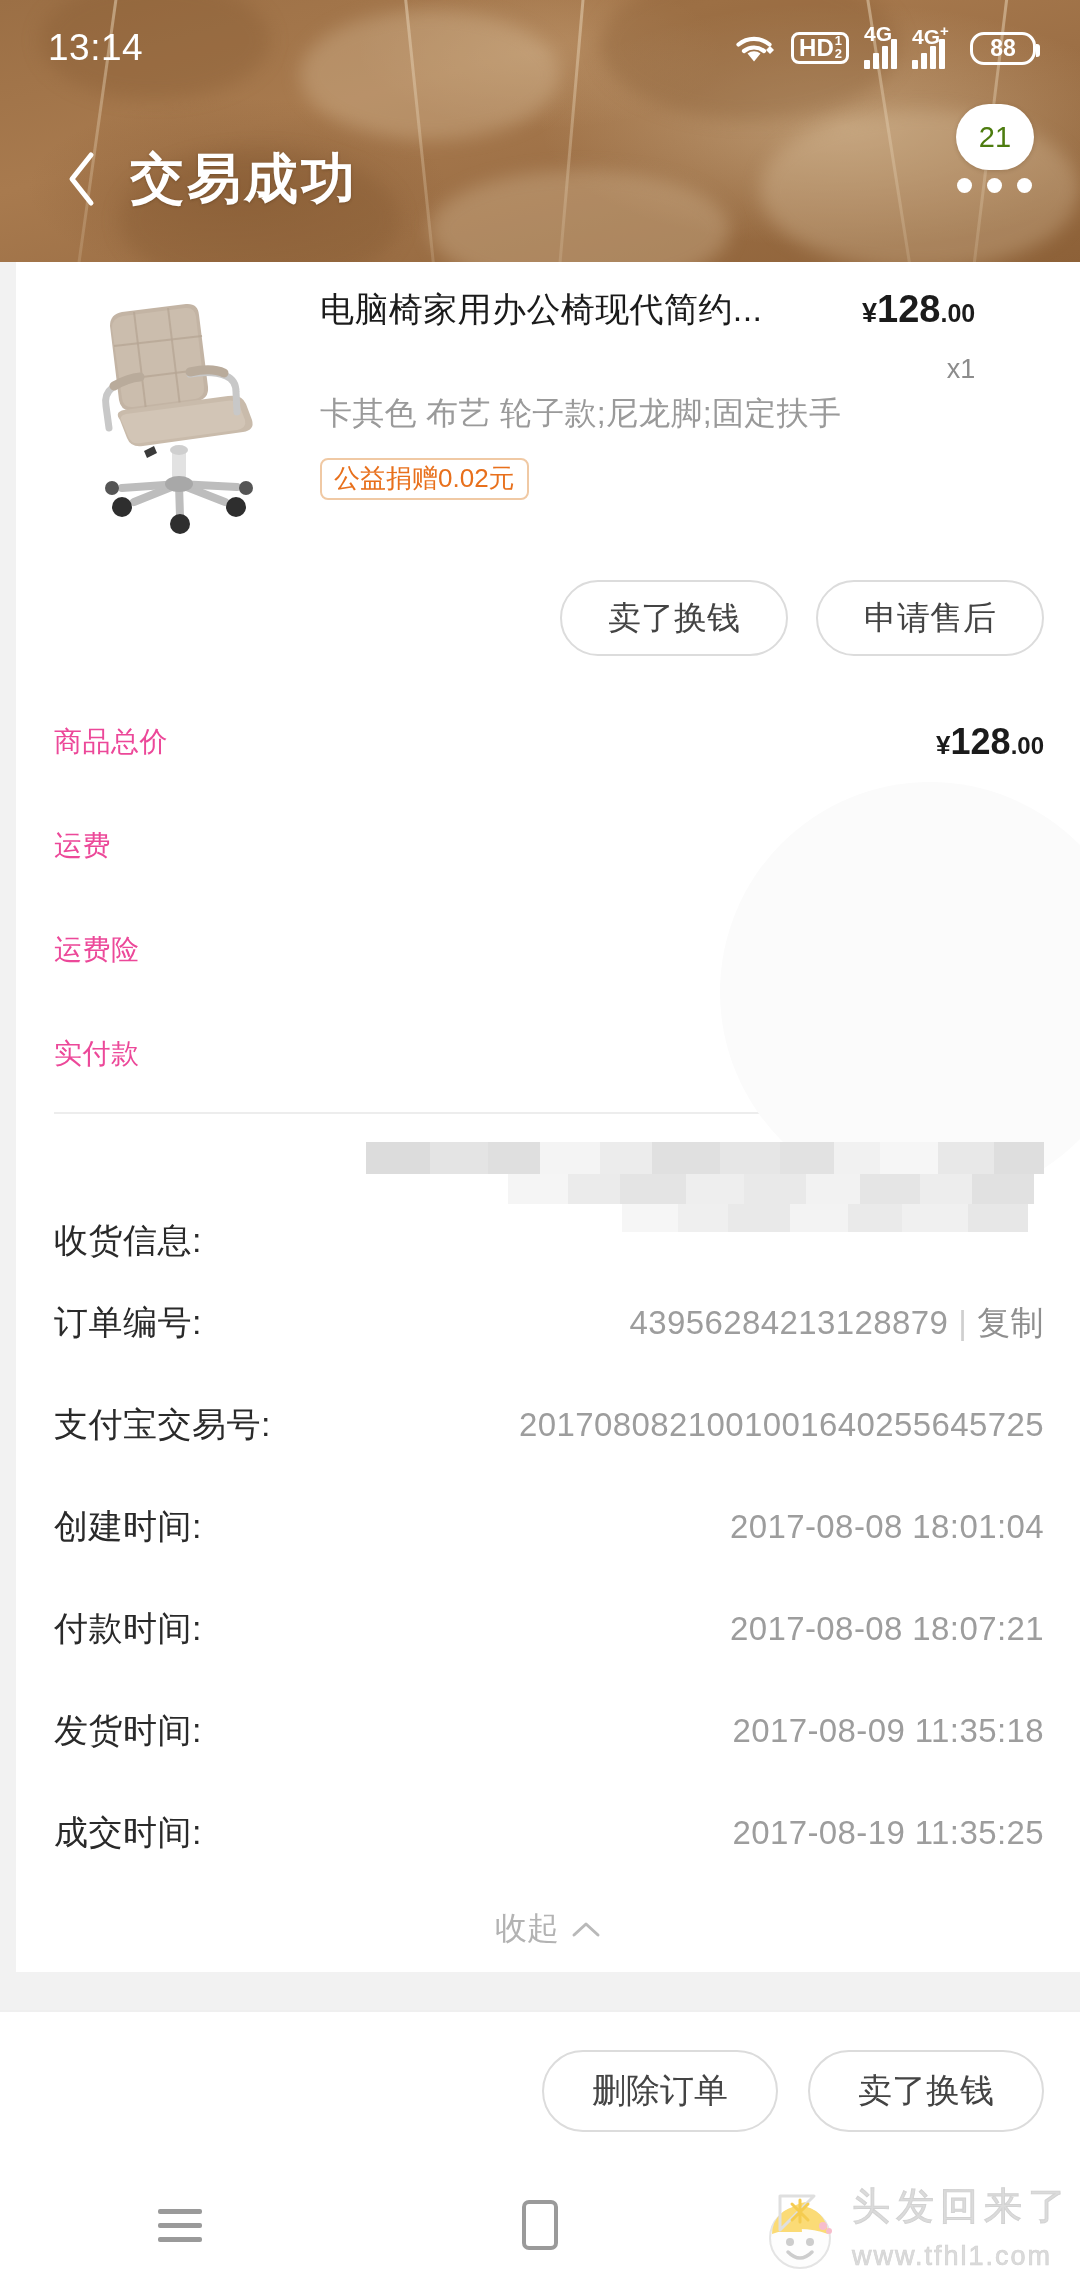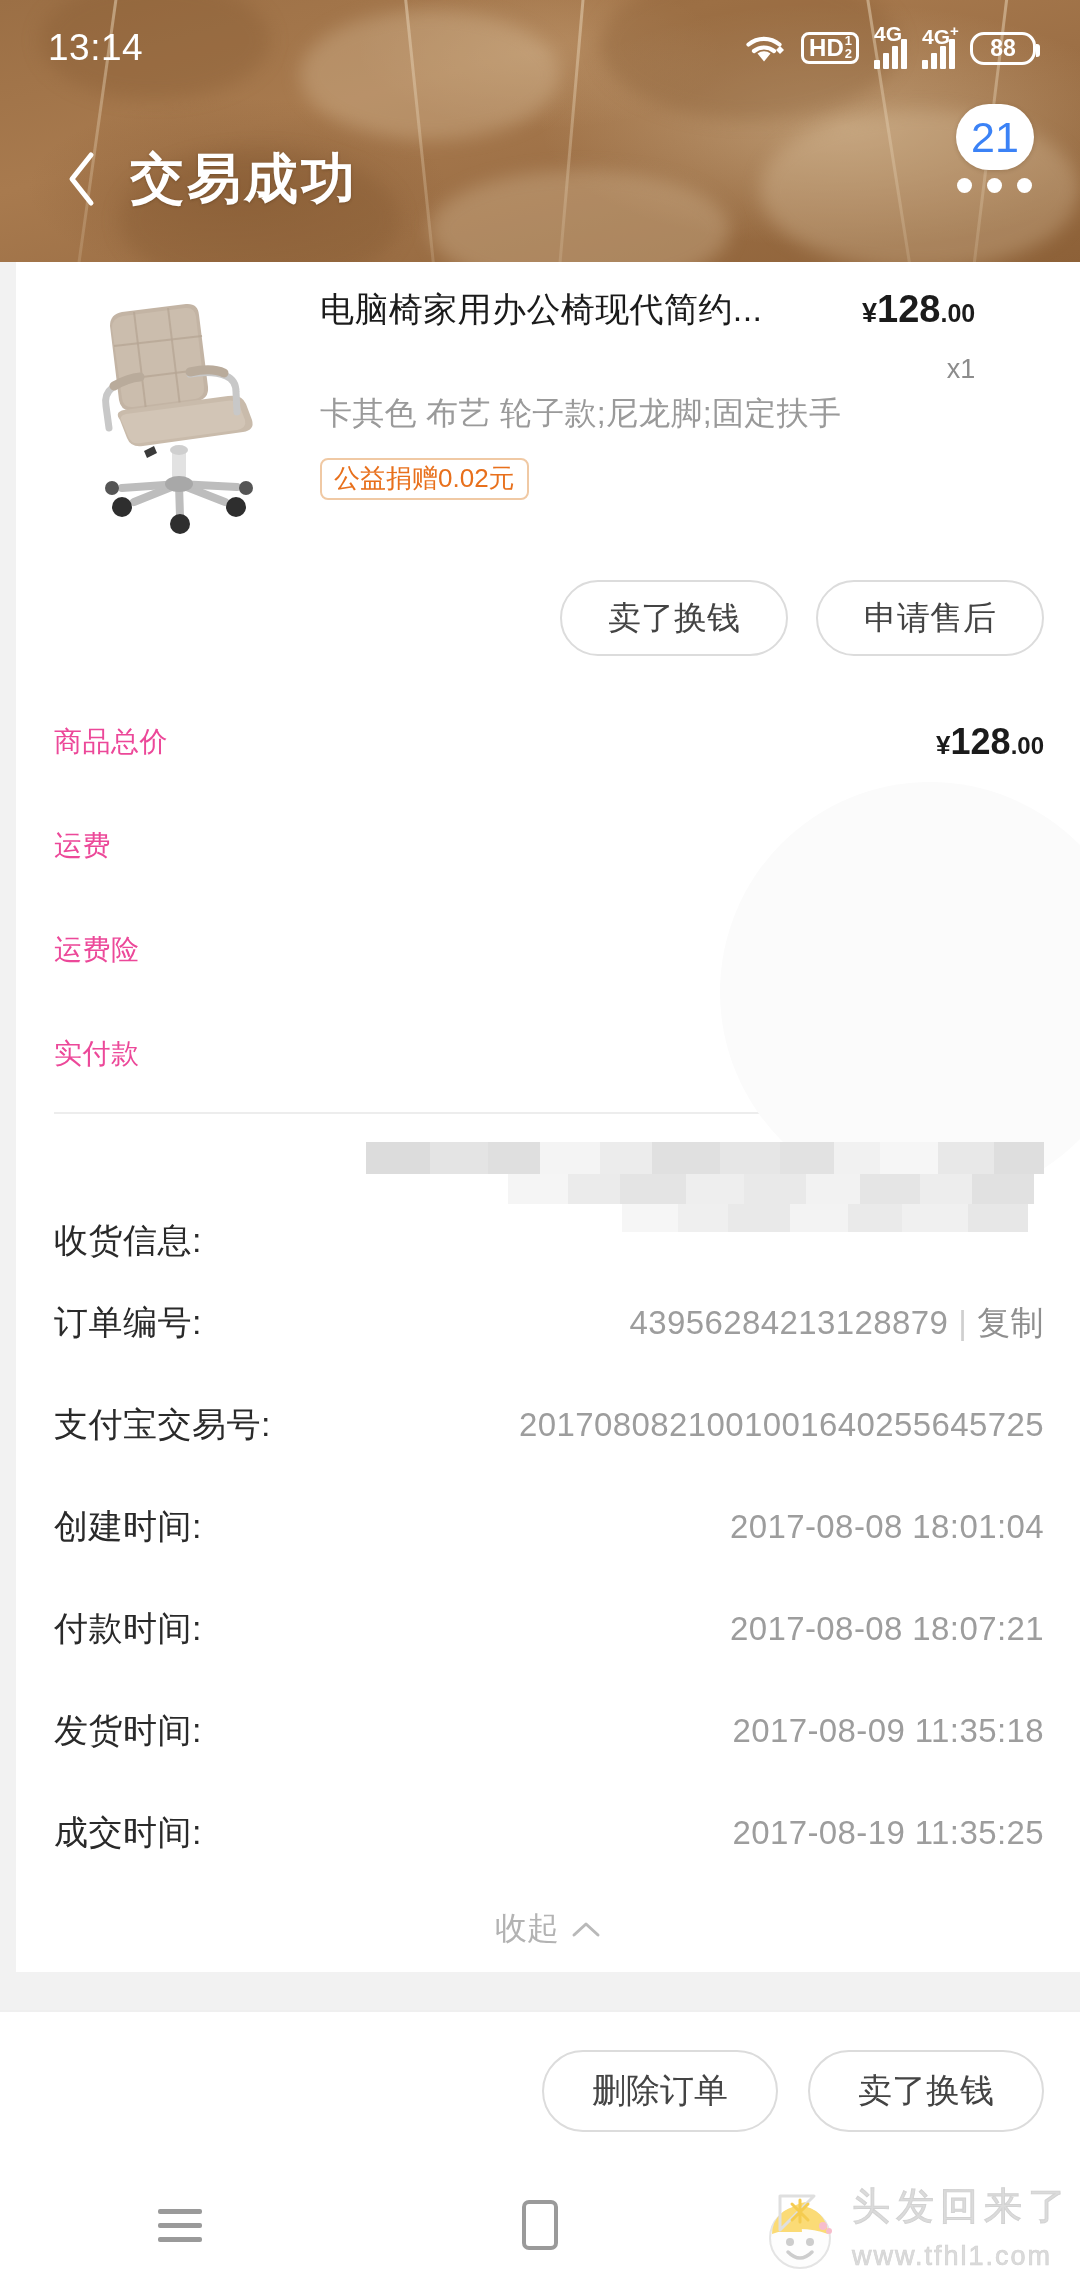--- a/index.html
+++ b/index.html
@@ -72,20 +72,21 @@
   .bars i:nth-child(1) { height: 9px; }
   .bars i:nth-child(2) { height: 16px; }
   .bars i:nth-child(3) { height: 23px; }
   .bars i:nth-child(4) { height: 30px; }
   .battery {
     border: 3px solid #fff; border-radius: 14px;
     min-width: 66px; height: 33px;
     display: flex; align-items: center; justify-content: center;
     color: #fff; font-size: 23px; font-weight: 600; padding: 10px 7px;
     position: relative;
+    margin-left: 10px;
   }
   .battery::after {
     content: ""; position: absolute; right: -7px; top: 9px;
     width: 4px; height: 13px; background: #fff; border-radius: 0 3px 3px 0;
   }
 
   .nav-row {
     position: absolute; left: 0; top: 96px;
     width: 1080px; height: 166px;
     display: flex; align-items: center;
@@ -102,21 +103,21 @@
   }
   .nav-right {
     position: absolute; right: 38px; top: 8px;
     width: 120px; height: 136px;
   }
   .count-bubble {
     position: absolute; right: 8px; top: 0;
     width: 78px; height: 66px; border-radius: 40px;
     background: #fff;
     display: flex; align-items: center; justify-content: center;
-    color: #3b82f6; font-size: 43px; font-weight: 500;
+    color: #4d7c0f; font-size: 29px; font-weight: 500;
     box-shadow: 0 1px 4px rgba(70,40,15,0.22);
   }
   .dots-row {
     position: absolute; right: 10px; top: 74px;
     display: flex; gap: 15px; align-items: center;
   }
   .dots-row span { width: 15px; height: 15px; border-radius: 50%; background: #fff; }
 
   
   .body-wrap {

